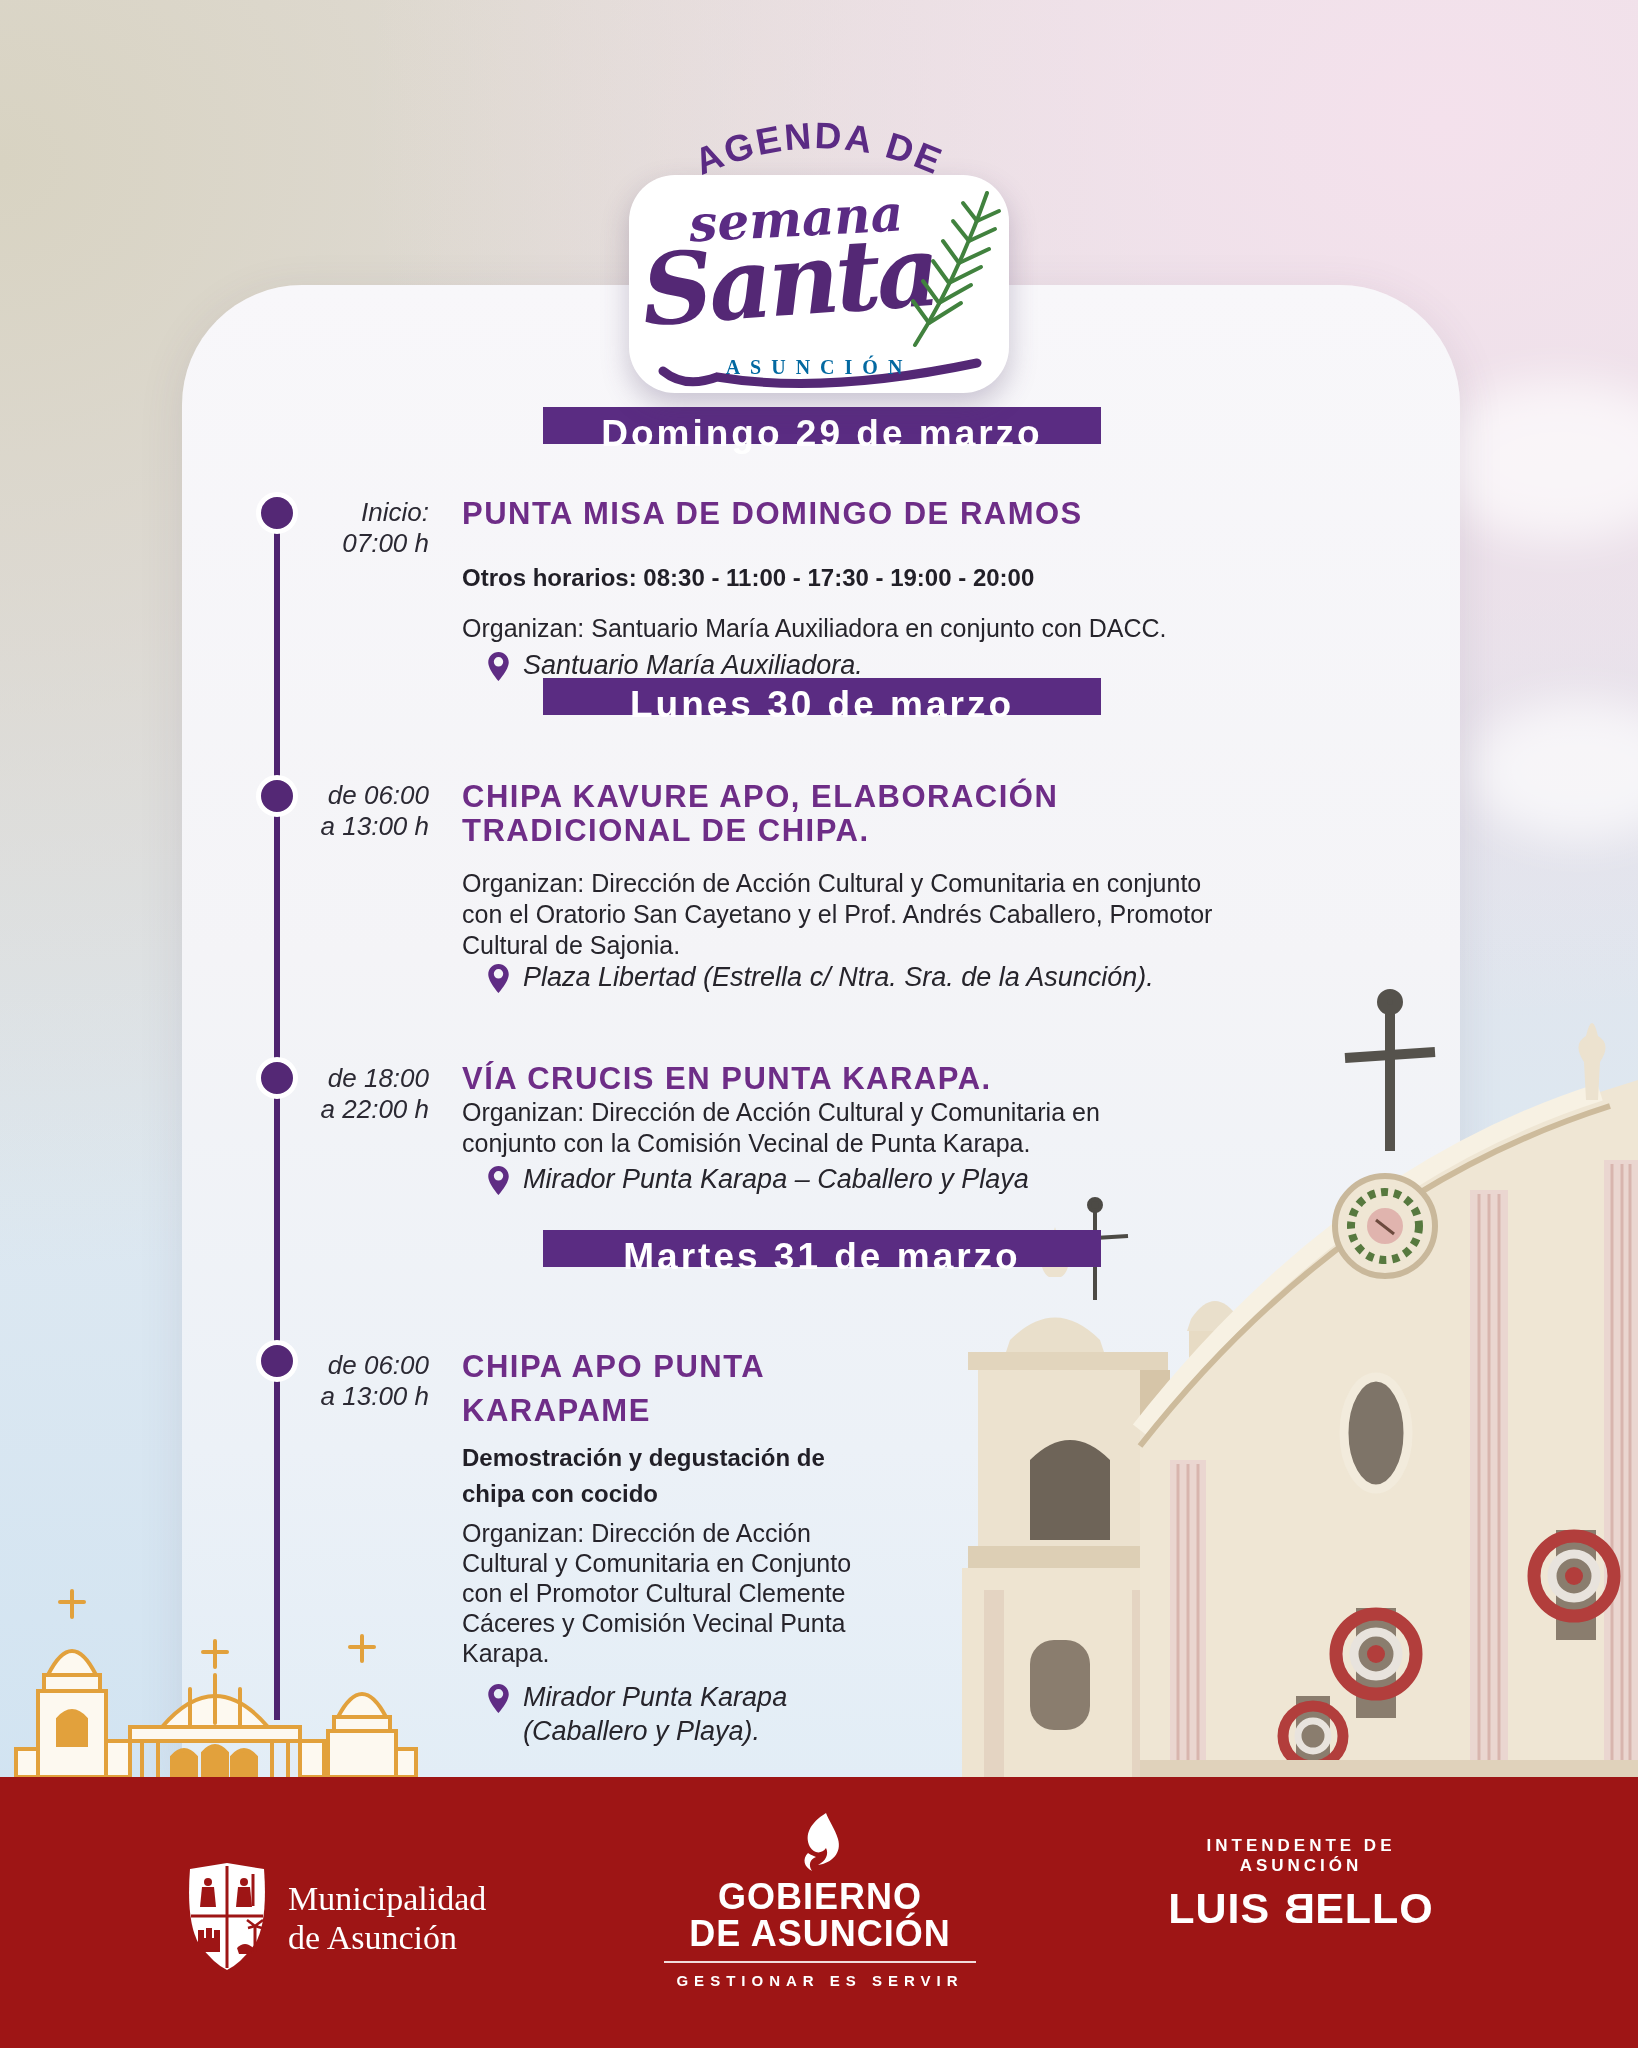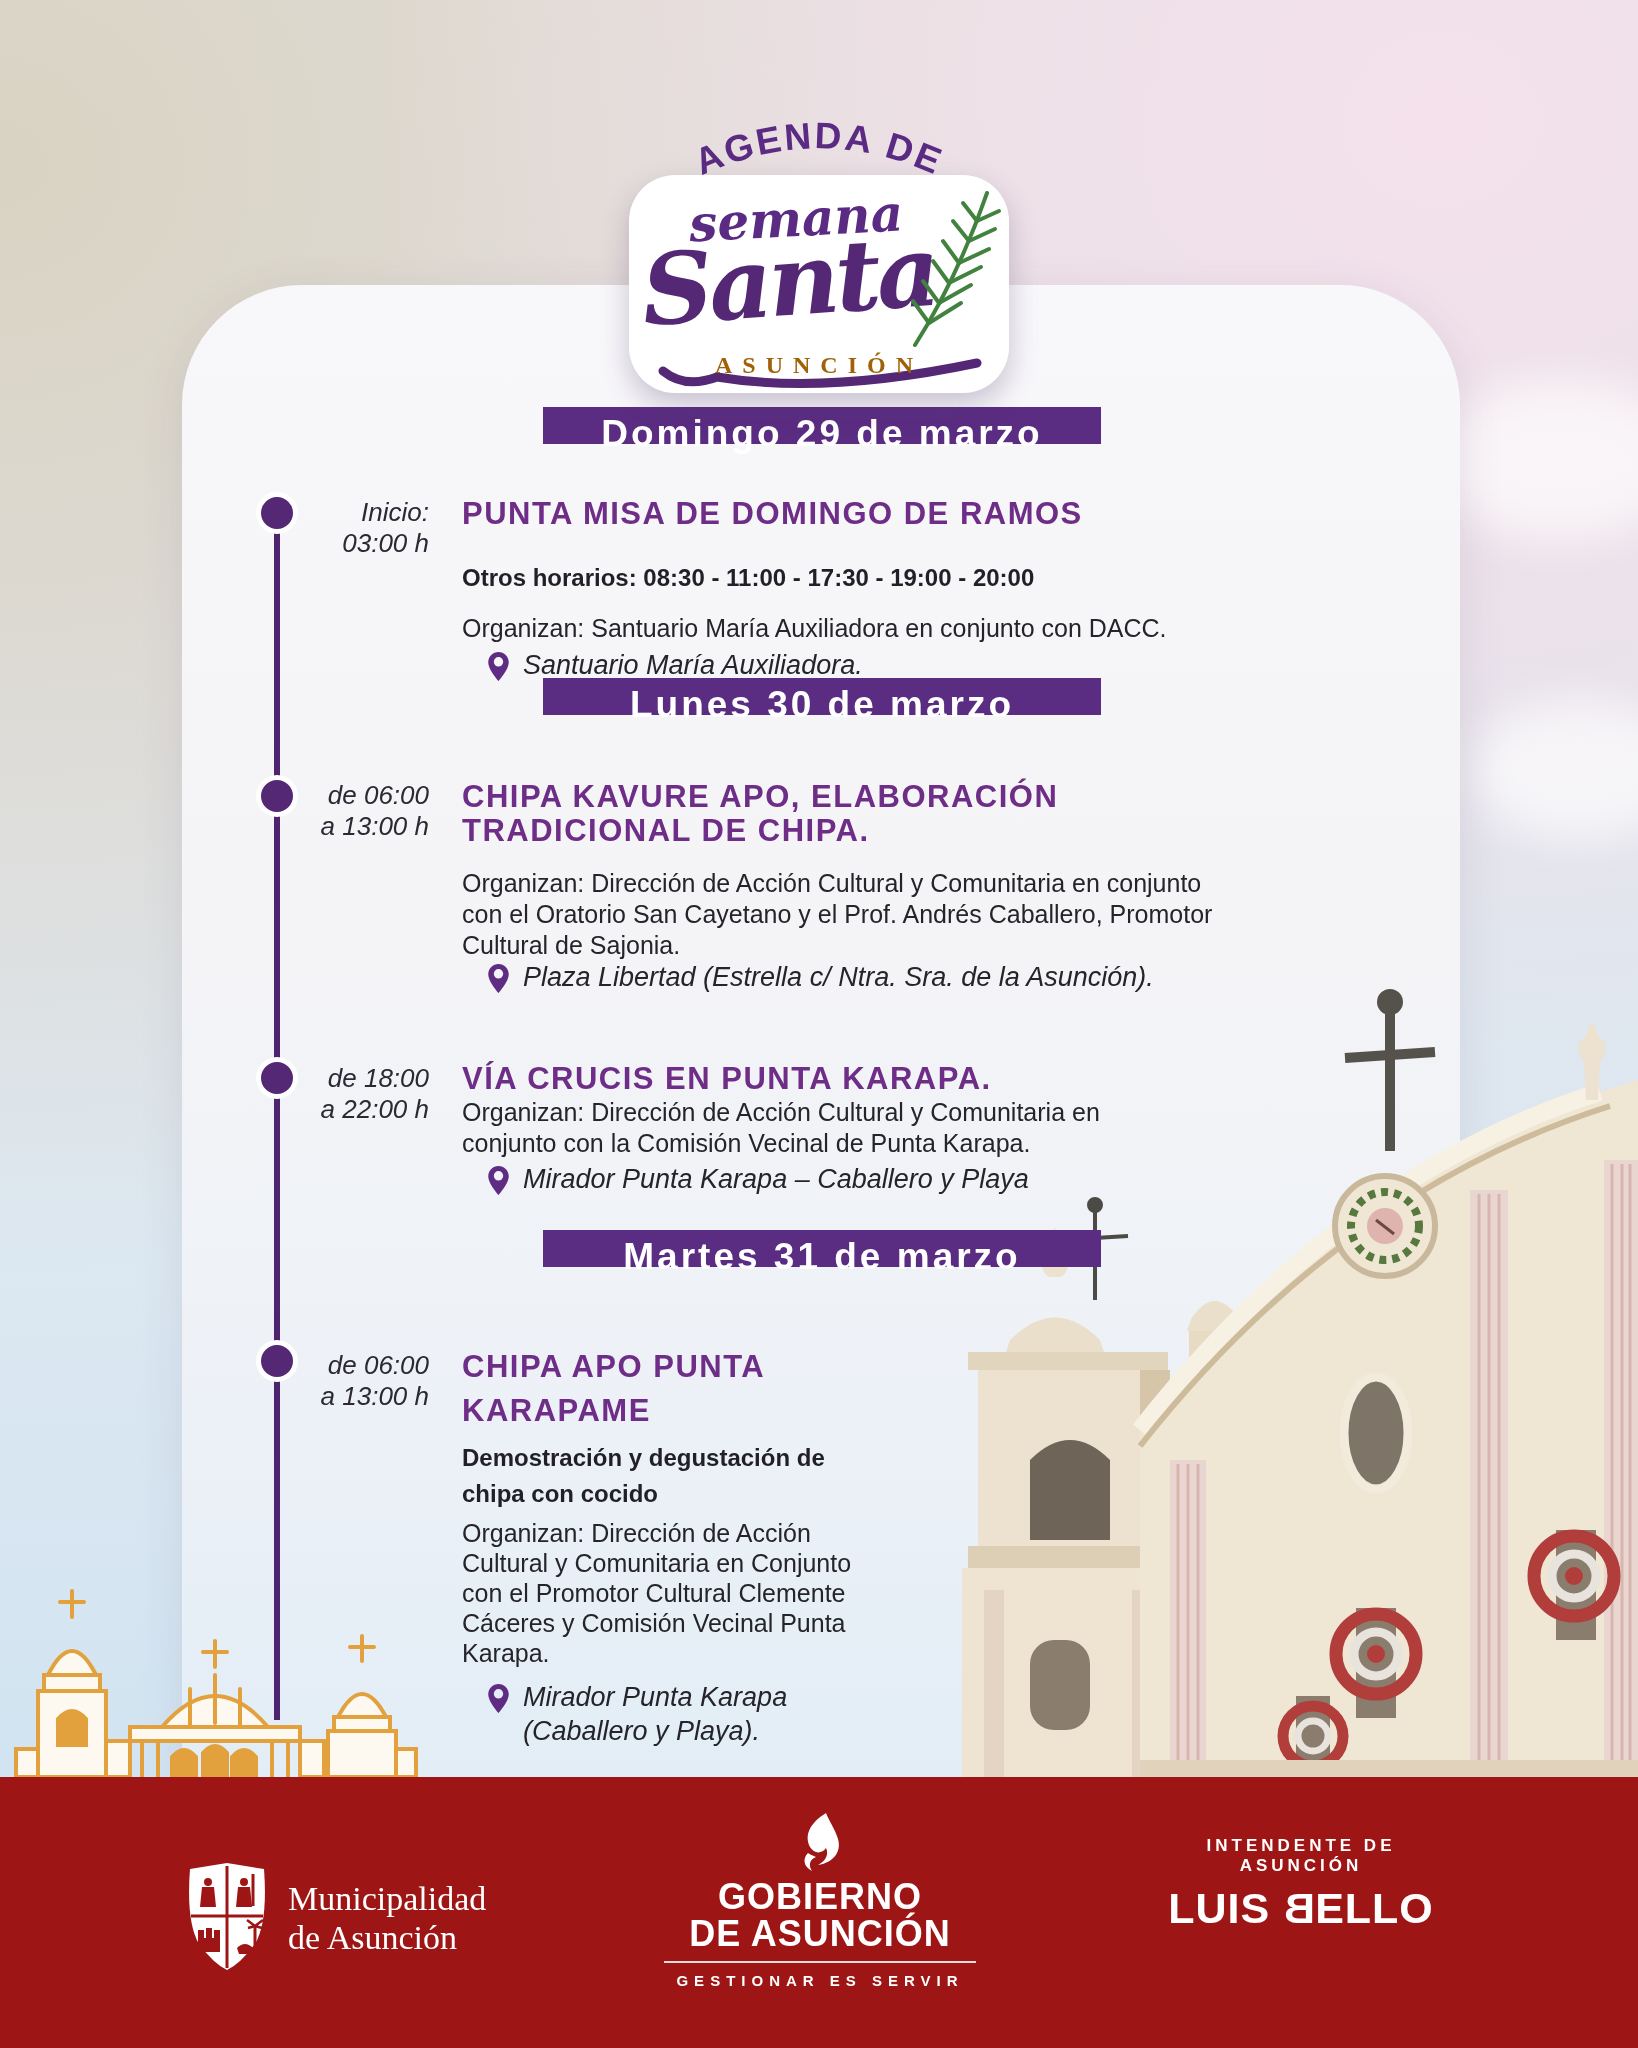--- a/index.html
+++ b/index.html
@@ -22,22 +22,22 @@
   .arc-svg{left:519px;top:32px;width:600px;height:230px;z-index:6;}
   .badge{left:629px;top:175px;width:380px;height:218px;background:#fff;border-radius:46px;
          box-shadow:0 12px 28px rgba(80,60,105,.28);z-index:6;}
   .badge .semana{position:absolute;left:0;right:46px;top:14px;text-align:center;
          font-family:"DejaVu Serif",serif;font-style:italic;font-weight:700;
          font-size:50px;color:#5b2b84;transform:rotate(-3deg);}
   .badge .santa{position:absolute;left:0;right:60px;top:48px;text-align:center;
          font-family:"DejaVu Serif",serif;font-style:italic;font-weight:700;
          font-size:98px;color:#542875;transform:rotate(-4deg);letter-spacing:-4px;}
   .badge .city{position:absolute;left:0;right:0;bottom:14px;text-align:center;
-         font-family:"Liberation Serif",serif;font-weight:700;font-size:24px;
-         letter-spacing:10px;color:#a16207;}
+         font-family:"Liberation Serif",serif;font-weight:700;font-size:20px;
+         letter-spacing:10px;color:#0369a1;}
   .flourish{position:absolute;left:26px;top:176px;width:330px;height:40px;}
   .palm{position:absolute;right:6px;top:8px;width:104px;height:170px;}
   
   .banner{left:543px;width:558px;height:37px;background:#5a2c82;color:#fff;
           text-align:center;font-weight:700;font-size:37px;line-height:54px;
           letter-spacing:3px;z-index:5;}
   
   .tline{left:274px;top:513px;width:6px;height:1207px;background:#4e2370;z-index:2;}
   .dot{width:32px;height:32px;border-radius:50%;background:#542875;
        border:5px solid #ffffff;margin-left:-21px;margin-top:-21px;left:277px;z-index:5;}
@@ -249,21 +249,21 @@
       </g>
     </svg>
     <div class="city">ASUNCIÓN</div>
   </div>
 
   <div class="abs banner" style="top:407px;">Domingo 29 de marzo</div>
   <div class="abs banner" style="top:678px;">Lunes 30 de marzo</div>
   <div class="abs banner" style="top:1230px;">Martes 31 de marzo</div>
 
   <div class="abs time" style="top:497px;">Inicio:
-03:00 h</div>
+07:00 h</div>
   <div class="abs etitle" style="top:497px;">PUNTA MISA DE DOMINGO DE RAMOS</div>
   <div class="abs ebold" style="top:562px;">Otros horarios: 08:30 - 11:00 - 17:30 - 19:00 - 20:00</div>
   <div class="abs ebody" style="top:604px;margin-top:9px;">Organizan: Santuario María Auxiliadora en conjunto con DACC.</div>
   <div class="abs loc" style="top:648px;">
     <svg class="pin" width="21" height="29" viewBox="0 0 24 34">
       <path d="M12 0C5.4 0 0 5.4 0 12c0 9 12 22 12 22s12-13 12-22C24 5.4 18.6 0 12 0zm0 17a5.5 5.5 0 1 1 0-11 5.5 5.5 0 0 1 0 11z" fill="#5f2c84"></path>
     </svg>
     <span class="loc-text">Santuario María Auxiliadora.</span>
   </div>
 

